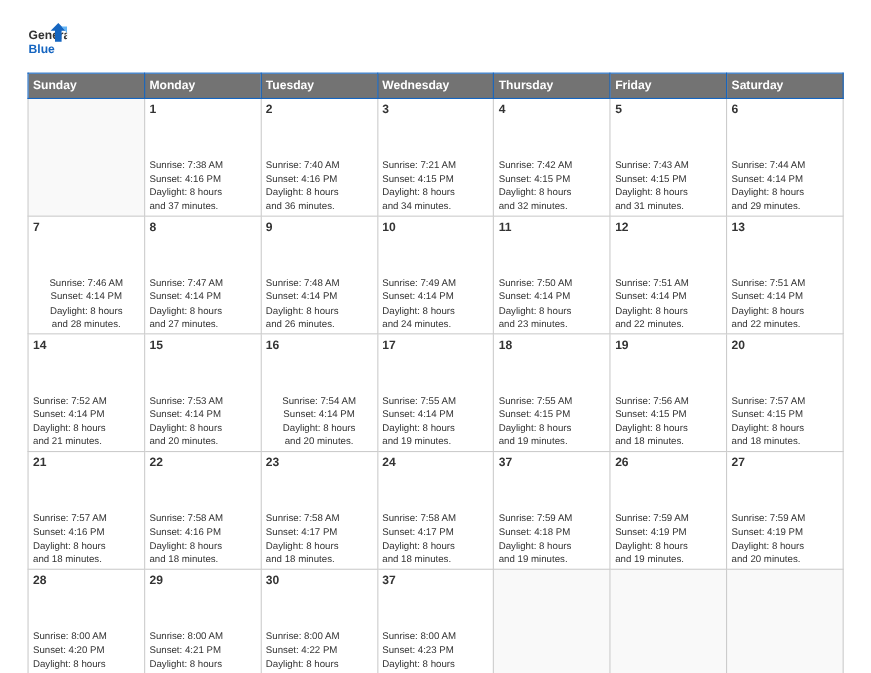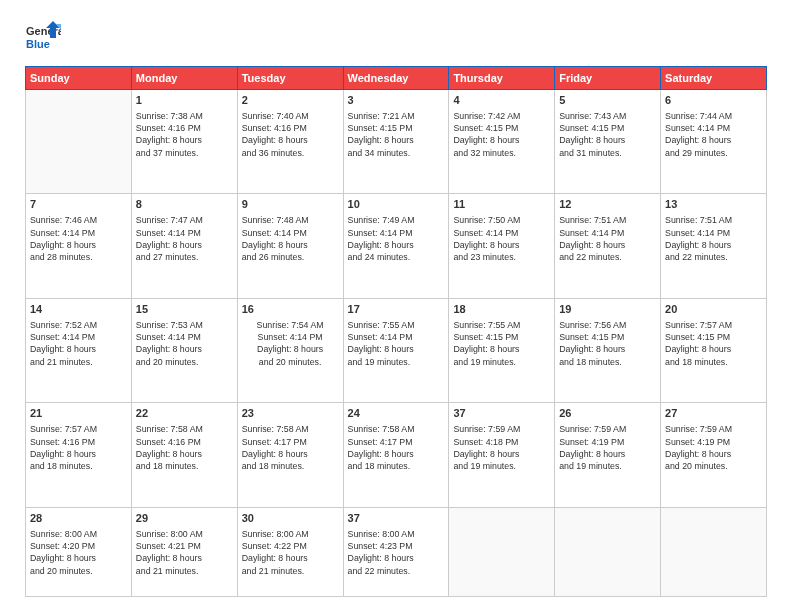--- a/index.html
+++ b/index.html
@@ -43,21 +43,21 @@
     }
     .calendar {
       flex: 1;
       border: 1px solid #ccc;
       border-collapse: collapse;
       width: 100%;
       table-layout: fixed;
       font-size: 9.5px;
     }
     .calendar th {
-      background-color: #ef4444;
+      background-color: #737373;
       color: #fff;
       padding: 5px 4px;
       text-align: left;
       font-size: 11px;
       font-weight: bold;
       border: 1px solid #1565C0;
     }
     .calendar td {
       border: 1px solid #ccc;
       vertical-align: top;
@@ -69,20 +69,21 @@
     .day-num {
       font-weight: bold;
       font-size: 11px;
       display: block;
       margin-bottom: 2px;
     }
     .day-info {
       font-size: 8.8px;
       color: #333;
       line-height: 1.4;
+      margin-top: 36px;
     }
     .empty-cell {
       background: #f9f9f9;
     }
     tr:last-child td {
       height: 75px;
     }
   </style>
 </head>
 <body>
@@ -158,21 +159,21 @@
             <span class="day-num">6</span>
             <div class="day-info" style="white-space: pre-line;">Sunrise: 7:44 AM
 Sunset: 4:14 PM
 Daylight: 8 hours
 and 29 minutes.</div>
           </td>
         </tr>
         <tr>
           <td>
             <span class="day-num">7</span>
-            <div class="day-info" style="white-space: pre-line;">Sunrise: 7:46 AM
+            <div class="day-info" style="white-space: pre-line; text-align: center;">Sunrise: 7:46 AM
 Sunset: 4:14 PM
 Daylight: 8 hours
 and 28 minutes.</div>
           </td>
           <td>
             <span class="day-num">8</span>
             <div class="day-info" style="white-space: pre-line;">Sunrise: 7:47 AM
 Sunset: 4:14 PM
 Daylight: 8 hours
 and 27 minutes.</div>

